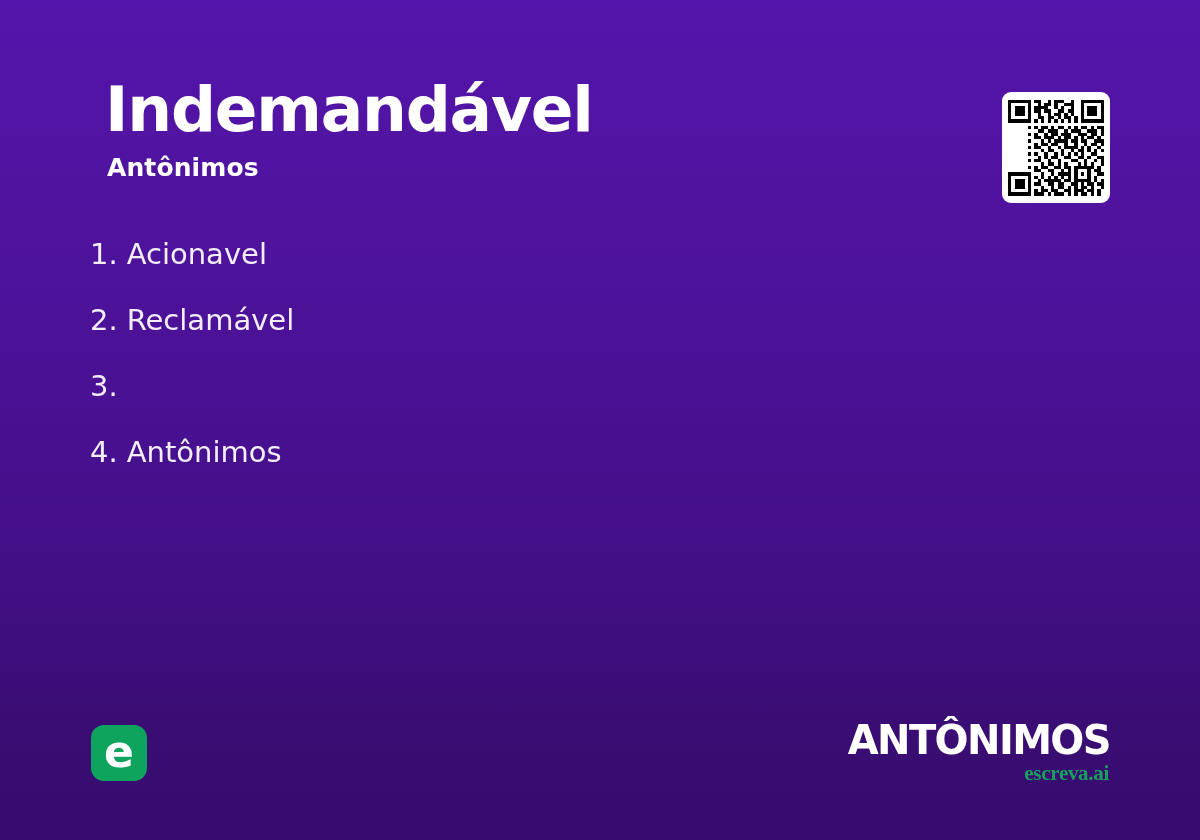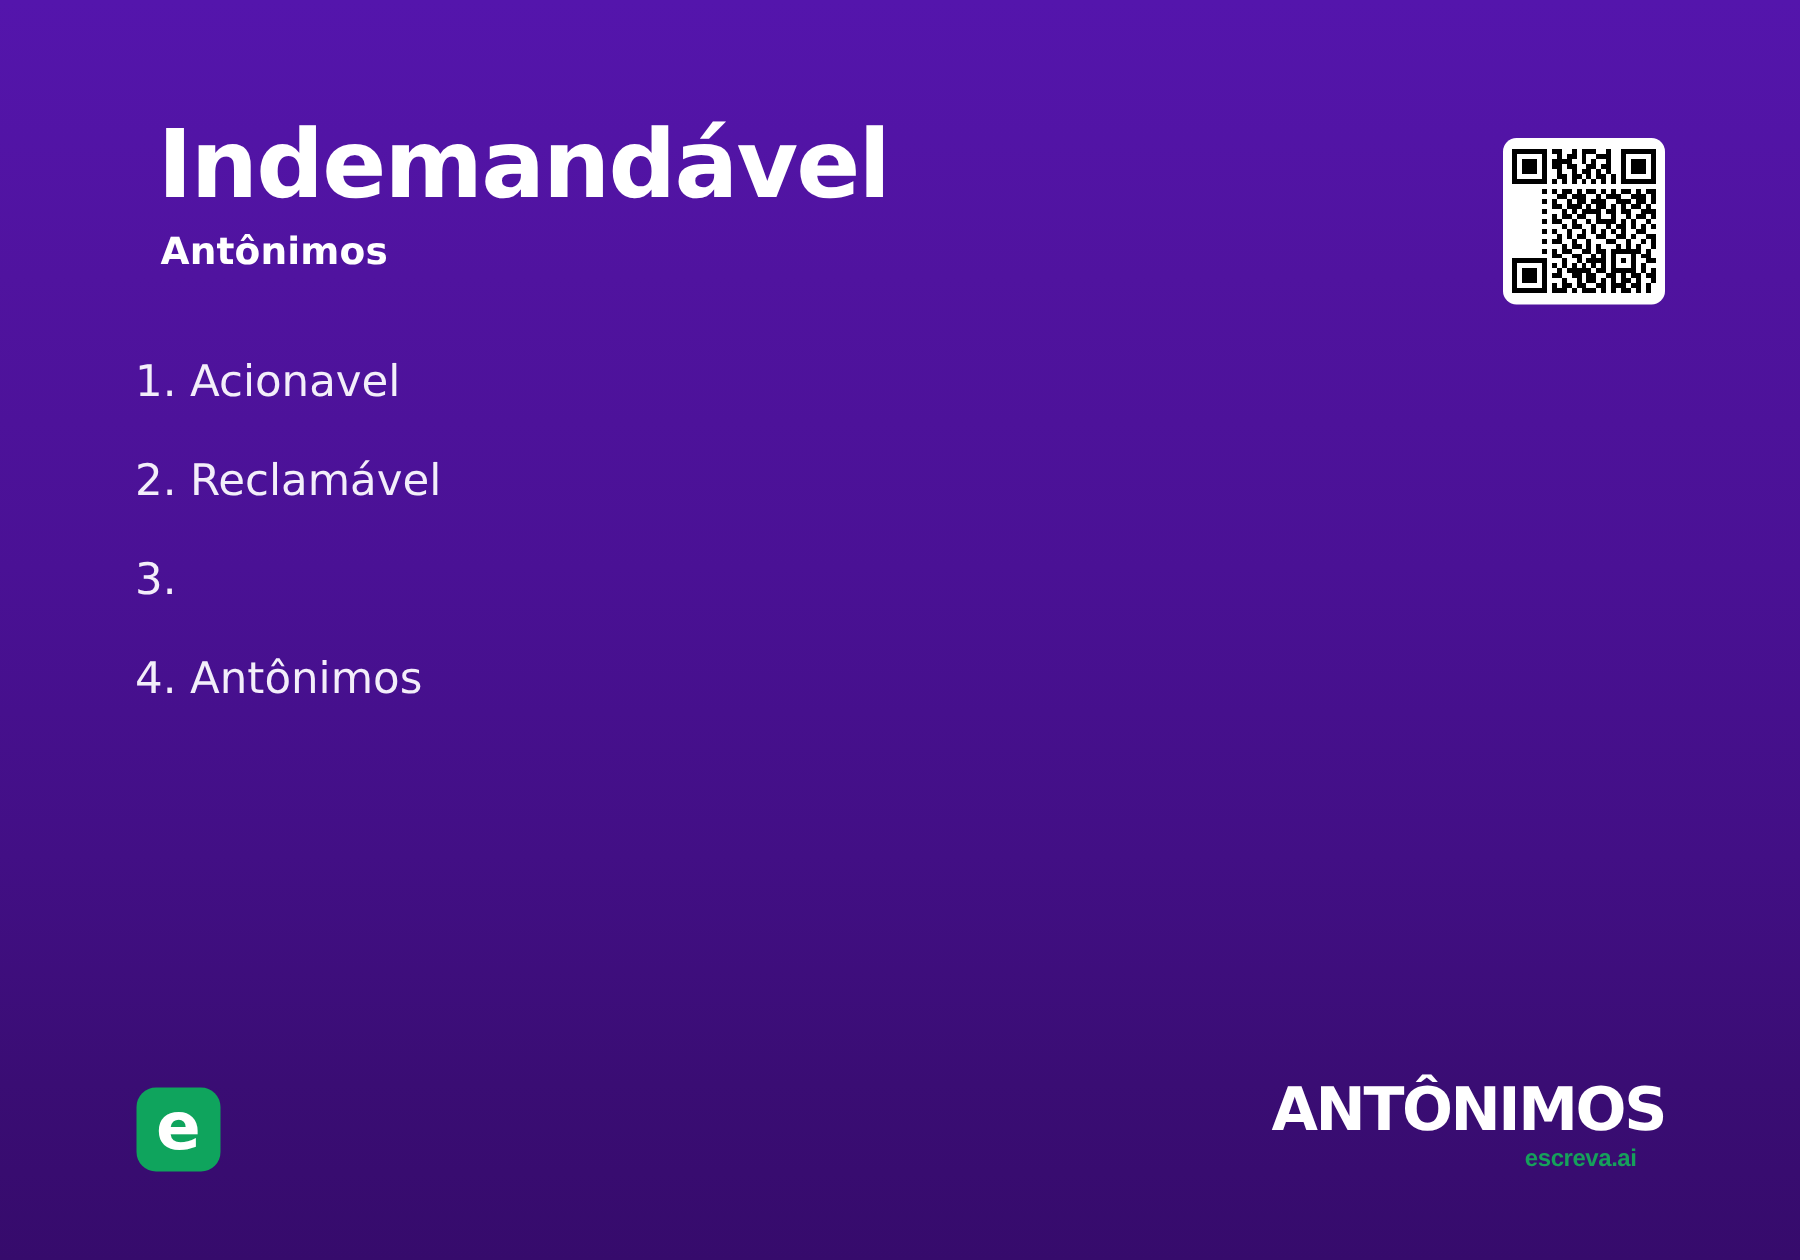--- a/index.html
+++ b/index.html
@@ -131,29 +131,29 @@
   #wordmark-primary {
     font-family: "DejaVu Sans", "Liberation Sans", sans-serif;
     font-size: 40px;
     font-weight: bold;
     line-height: 40px;
     letter-spacing: -1.6px;
     color: #ffffff;
     display: block;
   }
   #wordmark-secondary {
-    font-family: Liberation Sans, sans-serif;
-    font-size: 16px;
+    font-family: Liberation Serif, serif;
+    font-size: 21px;
     font-weight: bold;
     line-height: 22px;
     letter-spacing: -0.3px;
     color: #16a05b;
     display: block;
     margin-top: 2px;
-    margin-right: 19px;
+    margin-right: 1px;
   }
 </style>
 </head>
 <body>
 
 <div id="card">
 
   <div id="heading">
     <h1 id="word-title">Indemandável</h1>
     <div id="section-subtitle">Antônimos</div>

